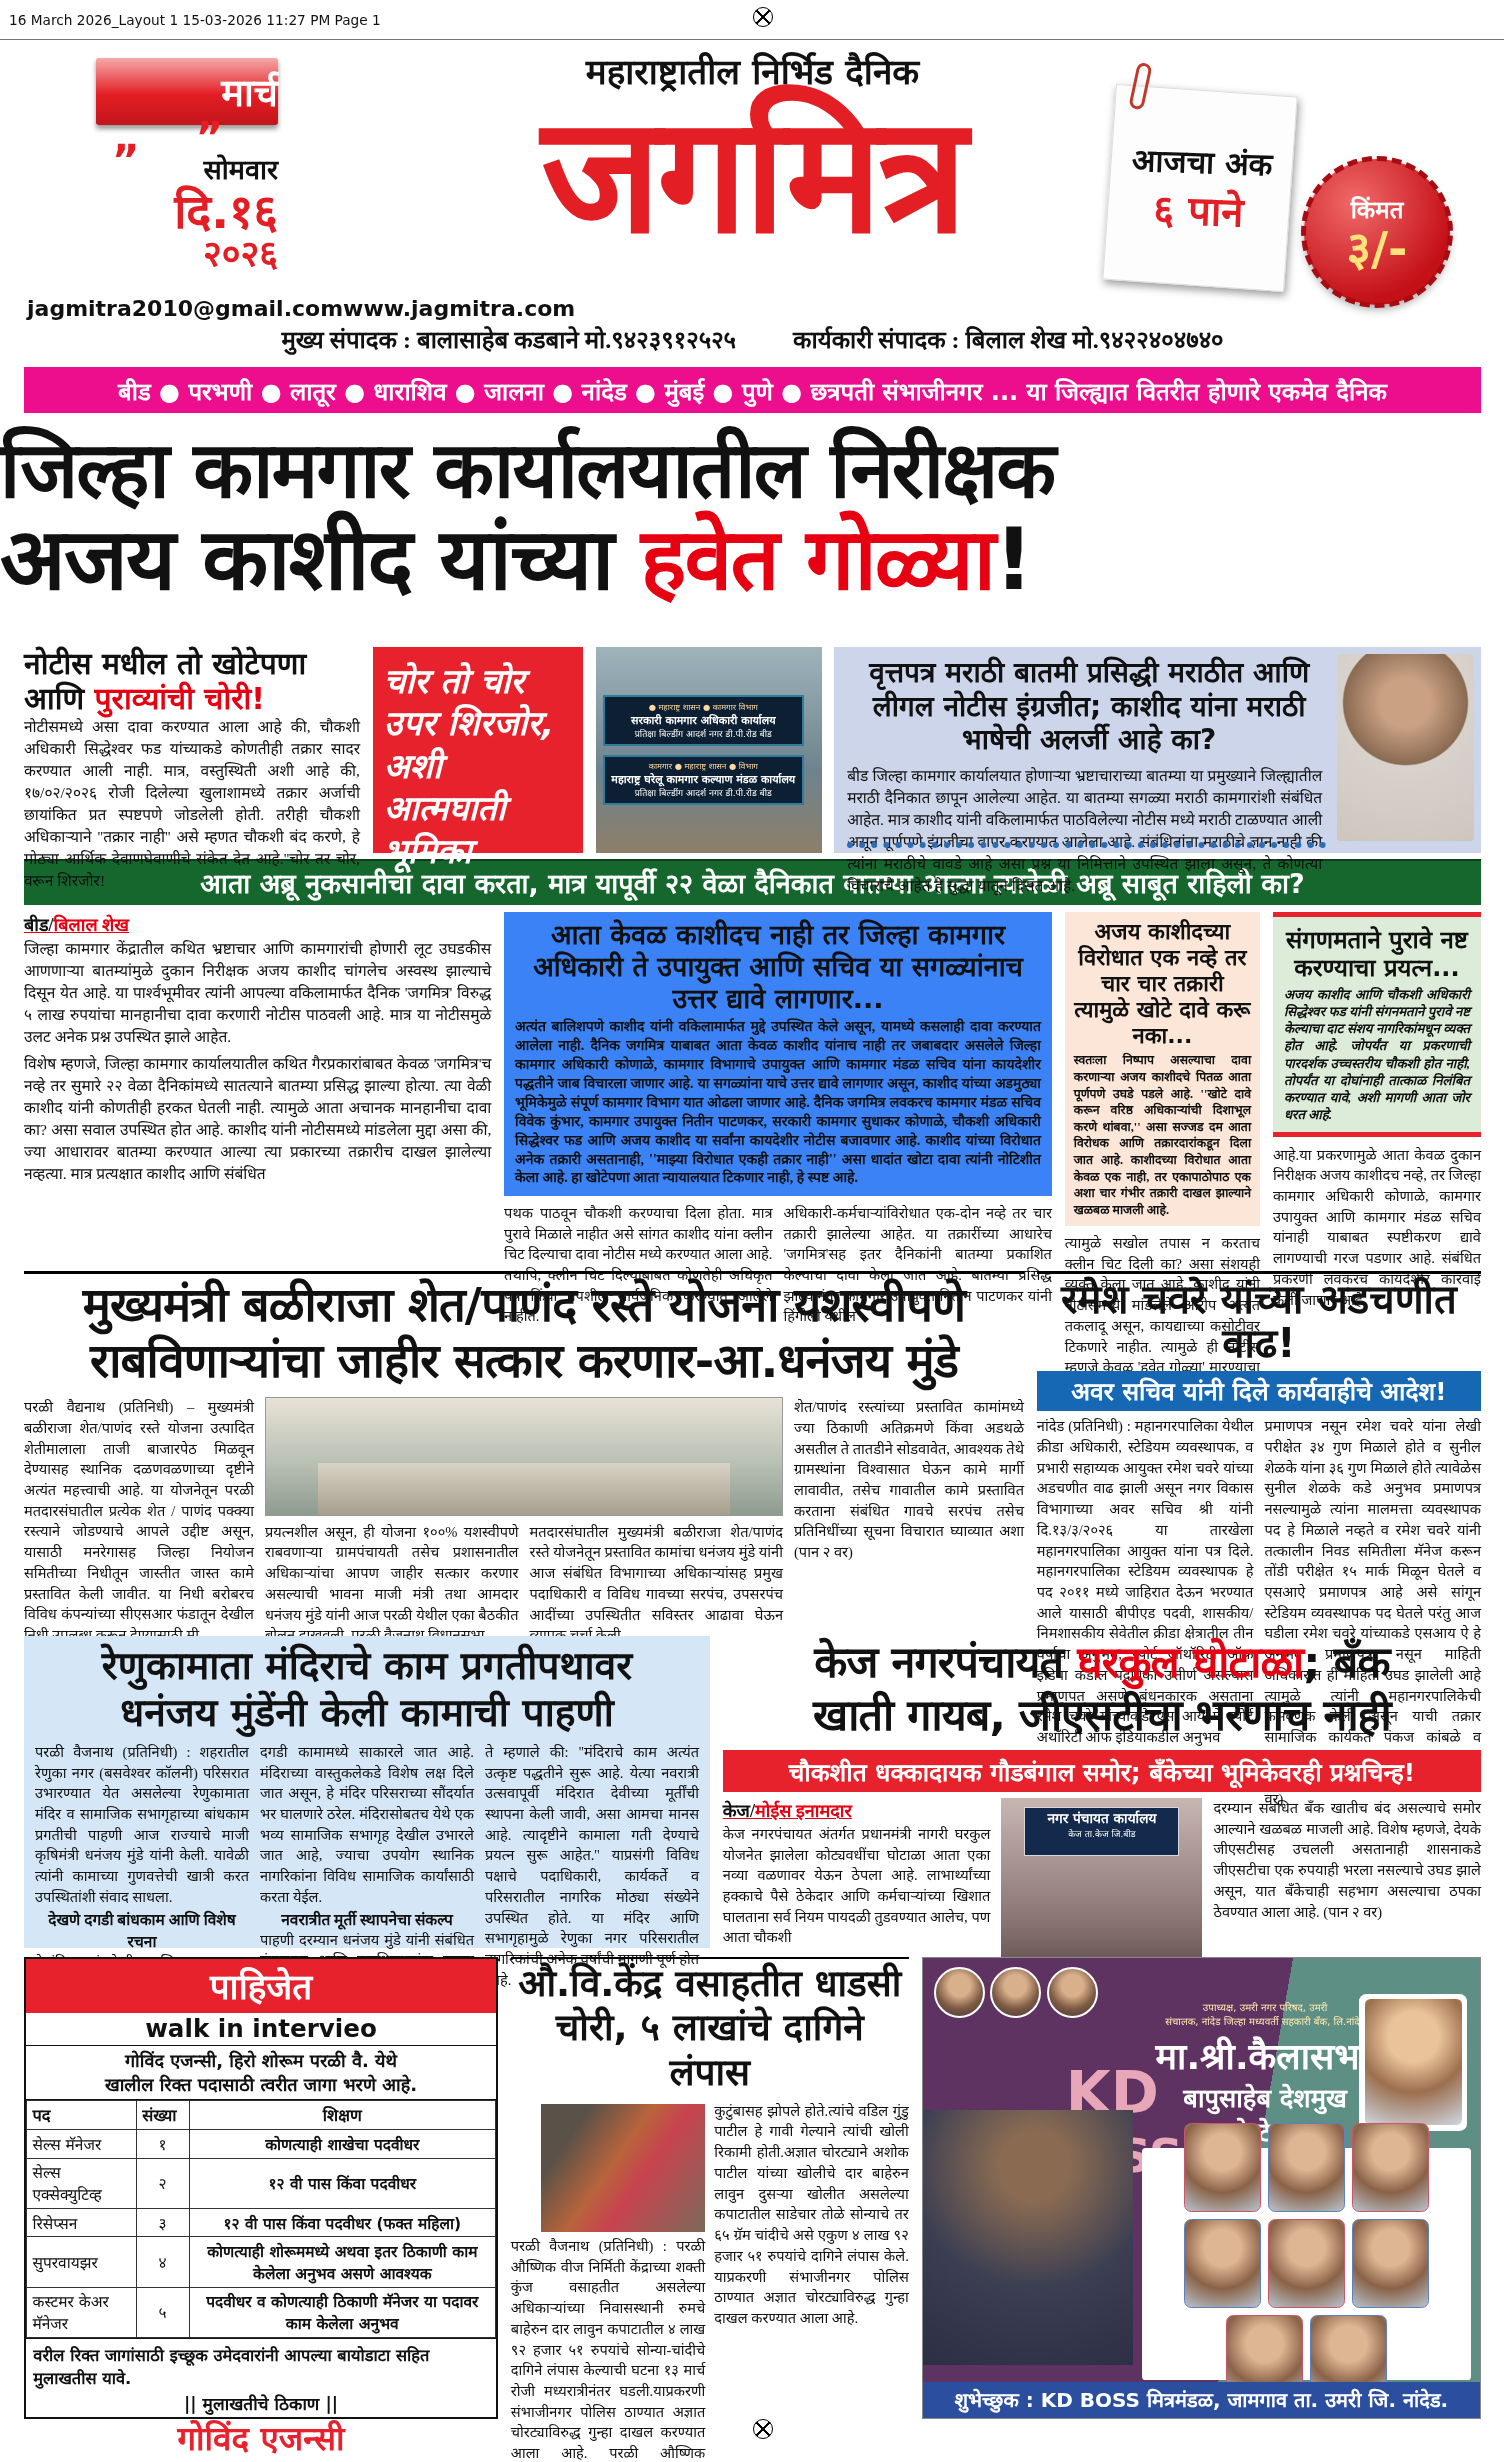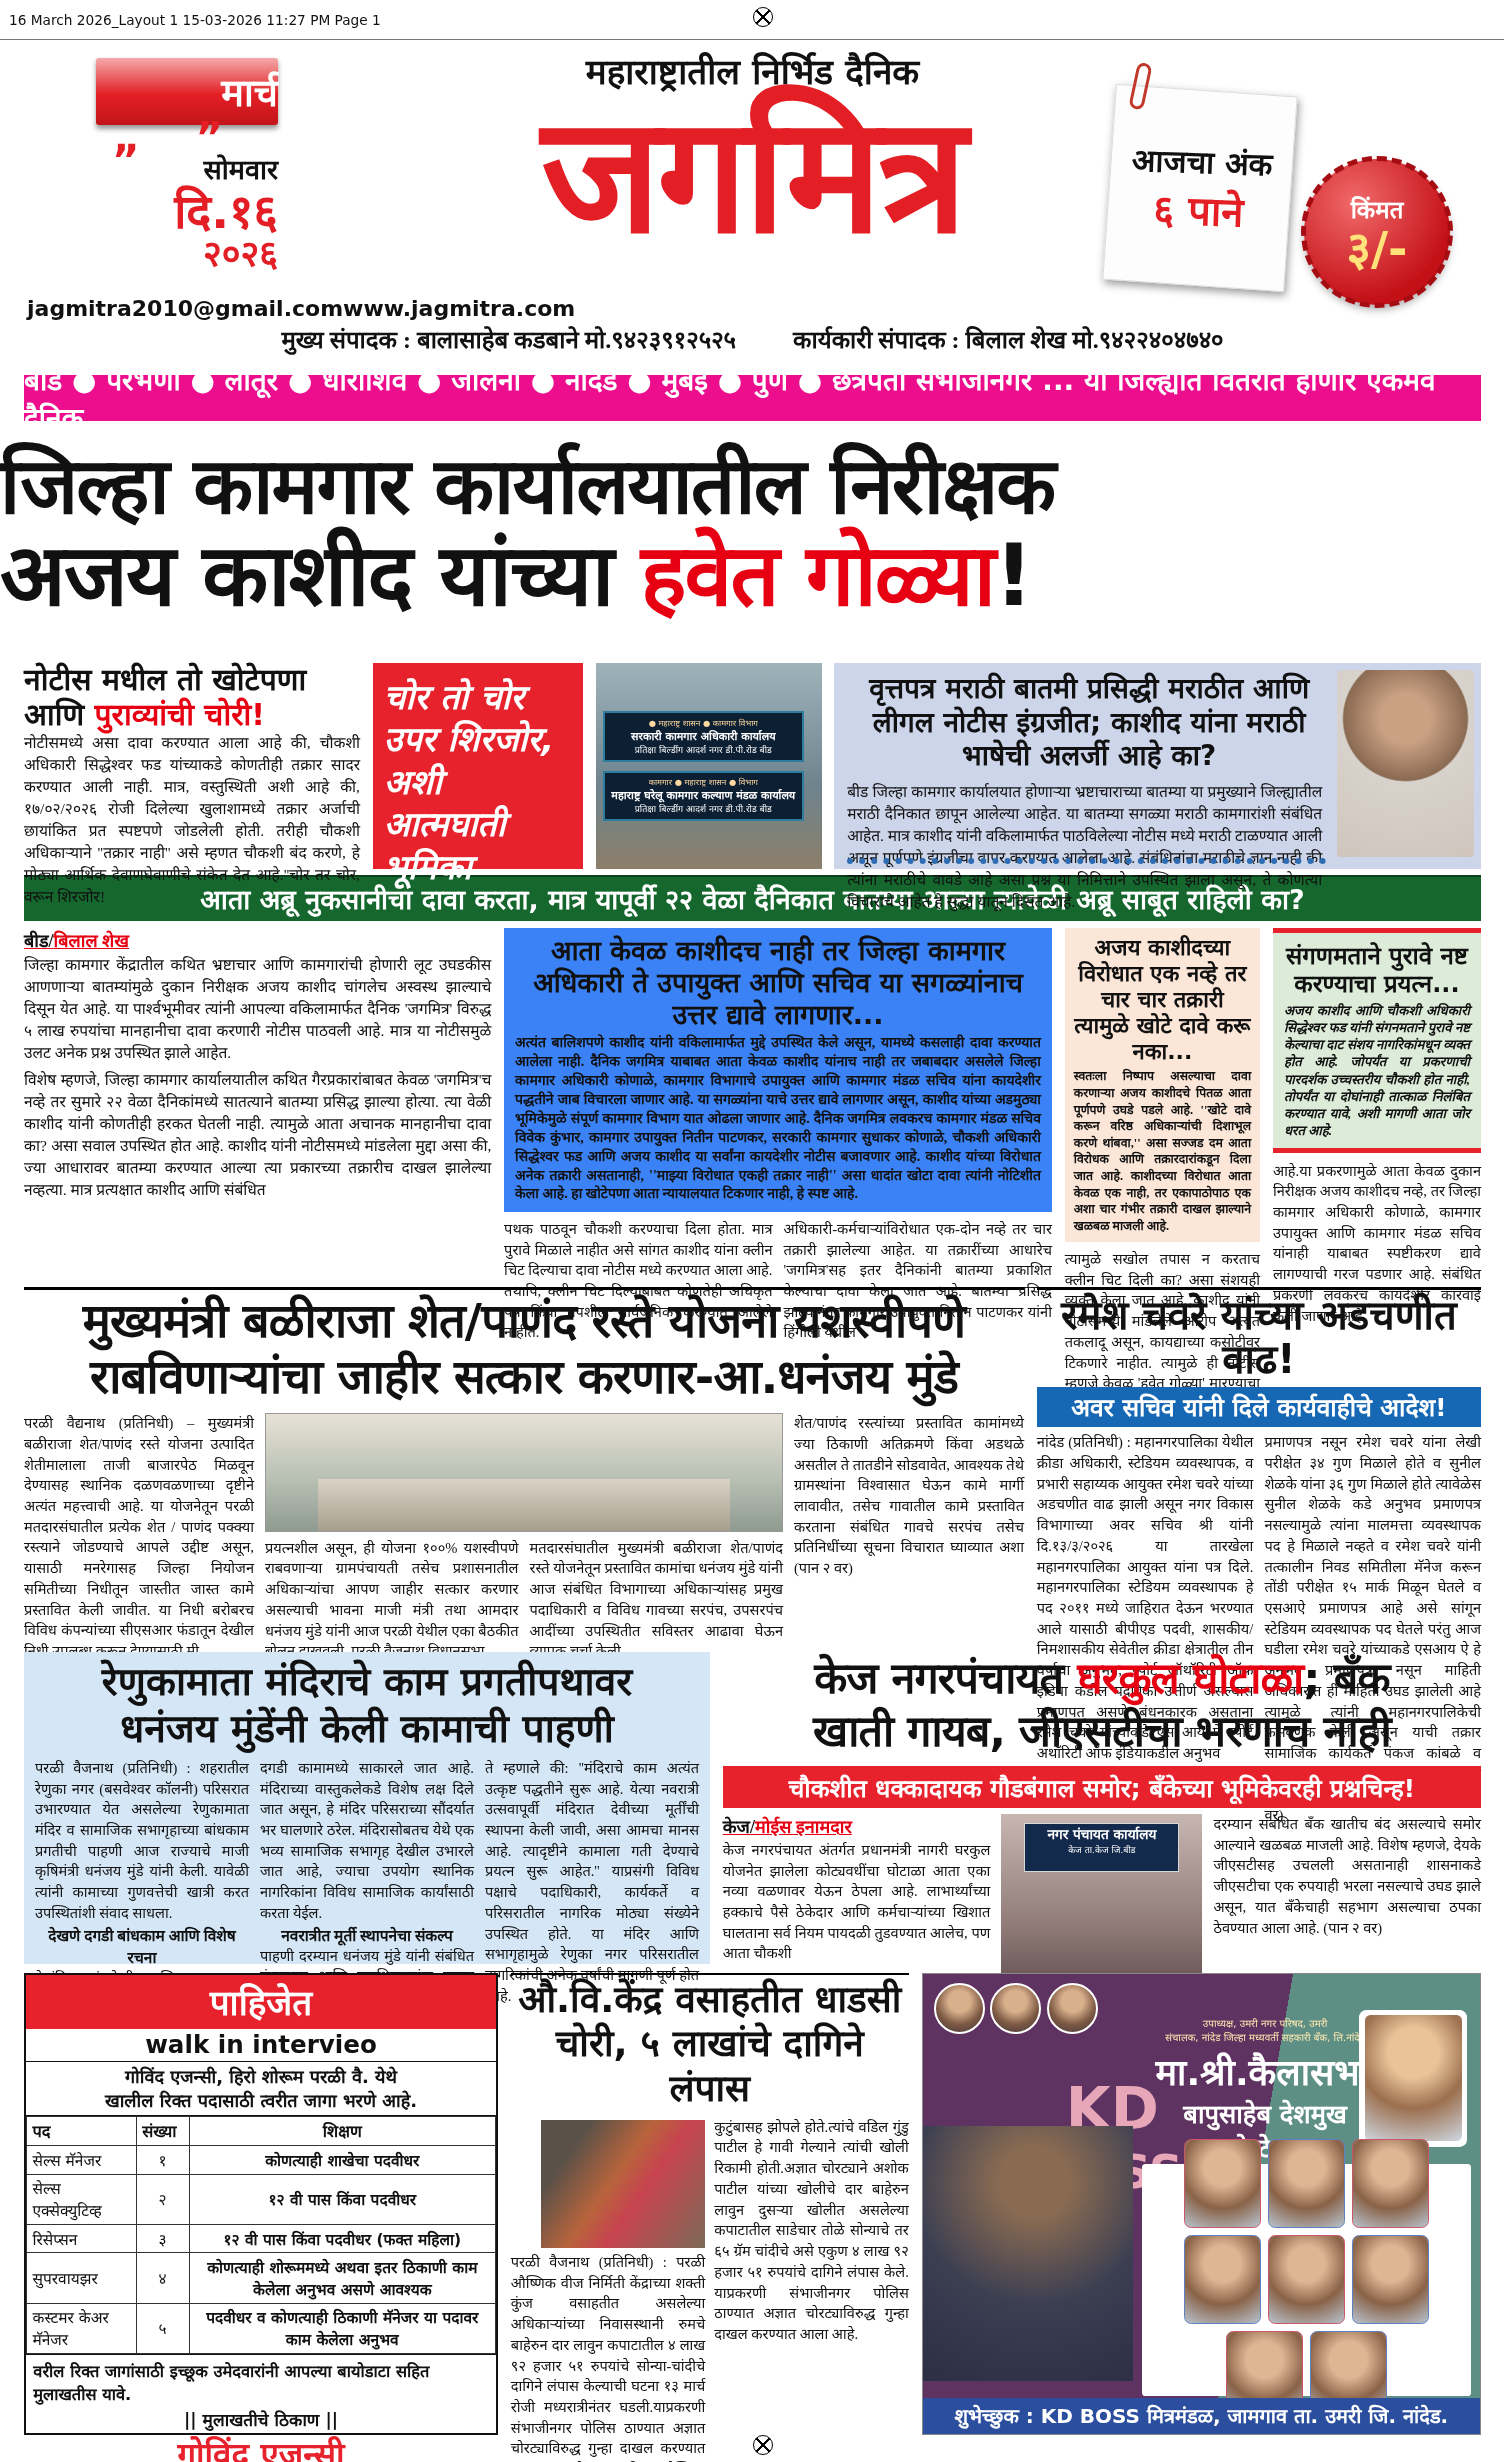--- a/index.html
+++ b/index.html
@@ -42,22 +42,22 @@
     outline-offset:-2.7px;display:flex;flex-direction:column;align-items:center;justify-content:center;
     color:#fff;font-family:"DejaVu Sans",sans-serif;box-shadow:0 4.6px 8.2px #aaa}
   .price-label{font-size:24px;font-weight:bold}
   .price-value{font-size:47px;font-weight:bold;color:#ffe27a;line-height:1}
   .contact-row{position:absolute;left:27px;right:27px;bottom:38px;display:flex;
     justify-content:flex-start;align-items:flex-end;font-family:"DejaVu Sans",sans-serif}
   .email,.website{font-size:22px;font-weight:bold}
   .editors{position:absolute;left:0;right:0;bottom:3.6px;text-align:center;font-size:24px;font-weight:bold}
   .editors span{margin:0 25.5px}
   
-  .dist-strip{height:46px;margin:16px 24px;background:#ec0e8c;color:#fff;display:flex;align-items:center;
-    justify-content:center;font-size:28px;font-weight:bold;font-family:"DejaVu Sans",sans-serif}
+  .dist-strip{height:46px;margin:8px 24px;background:#ec0e8c;color:#fff;display:flex;align-items:center;
+    justify-content:center;font-size:24px;font-weight:bold;font-family:"DejaVu Sans",sans-serif}
   
   .lead-head{height:226px;text-align:left;padding-top:5.5px;font-family:"DejaVu Sans",sans-serif}
   .lead-line1{font-size:78px;font-weight:900;line-height:1.12;letter-spacing:-1.8px}
   .lead-line2{font-size:86px;font-weight:900;line-height:1.05;letter-spacing:-1.8px}
   .red{color:#e60012}
   
   .row{display:flex;padding:0 24px;gap:12.8px}
   .jbody{font-size:15.5px;line-height:1.42;text-align:justify}
   .jbody.small{font-size:14.6px}
   

